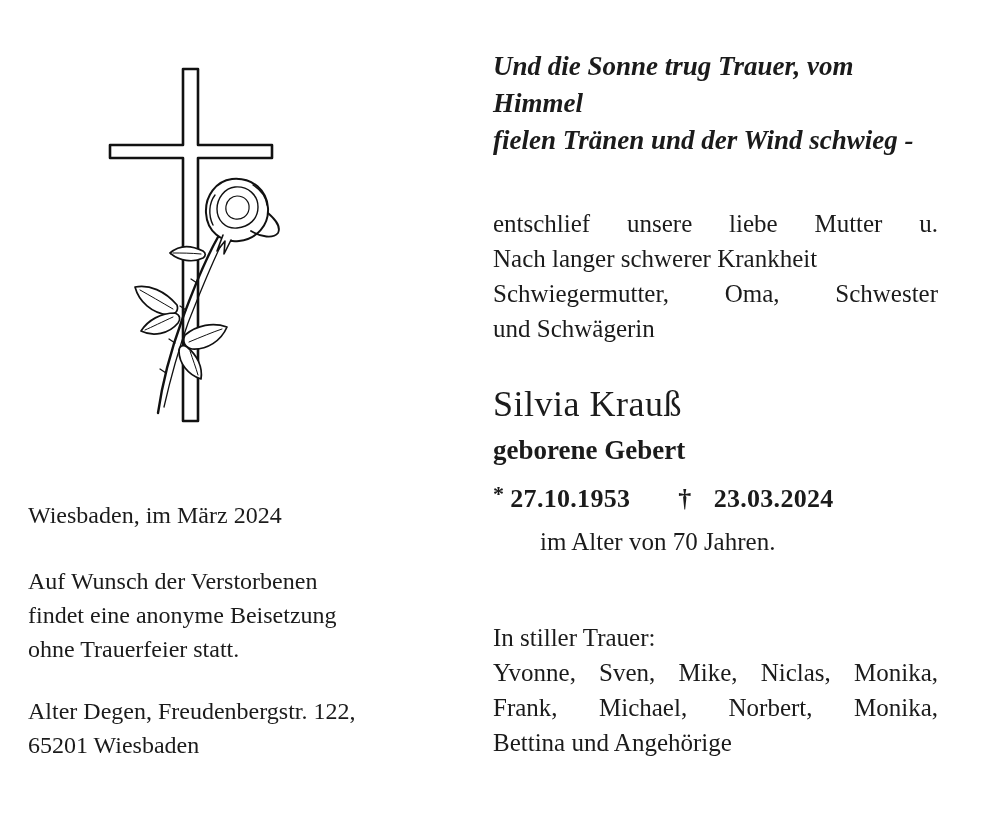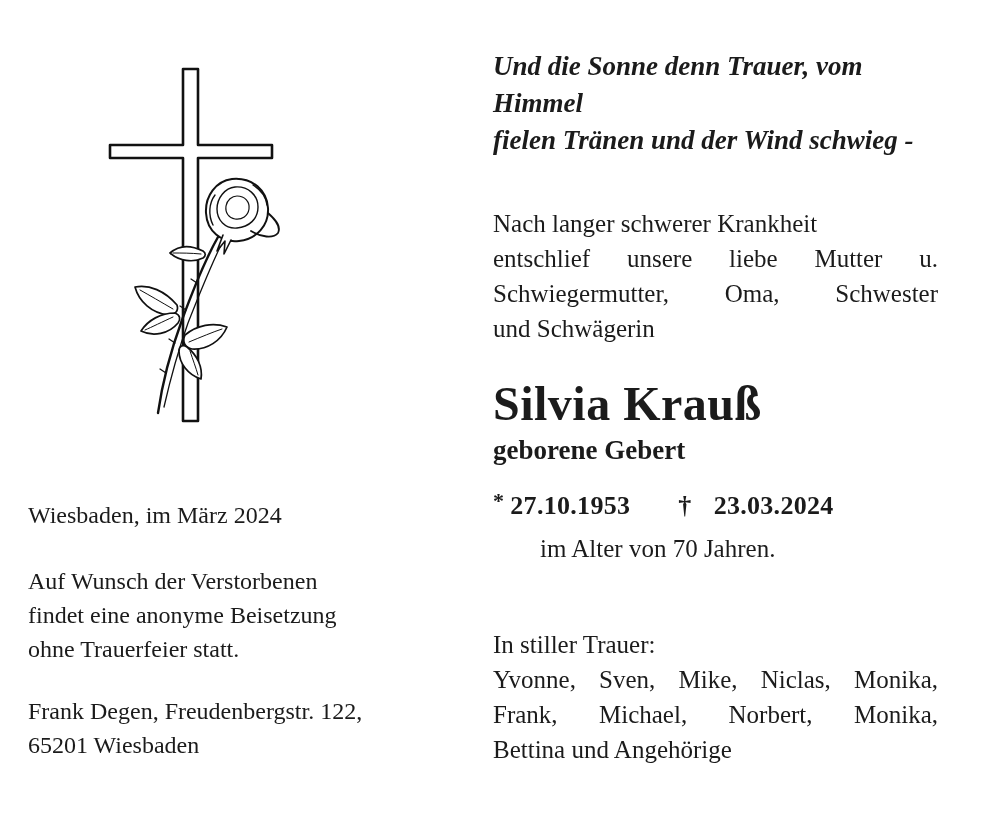--- a/index.html
+++ b/index.html
@@ -58,33 +58,33 @@
     font-size: 25px;
     line-height: 35px;
   }
   .line { display: block; }
   .line.j {
     text-align: justify;
     text-align-last: justify;
   }
   .deceased-name {
     margin: 33px 0 0 0;
-    font-size: 48px;
+    font-size: 36px;
     line-height: 50px;
-    font-weight: bold;
+    font-weight: normal;
     letter-spacing: 0.5px;
   }
   .maiden-name {
     margin: 6px 0 0 0;
     font-size: 27px;
     line-height: 30px;
     font-weight: bold;
   }
   .dates-row {
-    margin-top: 23px;
+    margin-top: 16px;
     font-size: 26px;
     font-weight: bold;
     letter-spacing: 0.3px;
   }
   .birth-symbol {
     vertical-align: 6px;
     font-size: 22px;
     margin-right: 6px;
   }
   .death-symbol {
@@ -150,35 +150,35 @@
   <div class="left-col">
     <p class="dateline">Wiesbaden, im März 2024</p>
 
     <div class="notice-block">
       <span class="line">Auf Wunsch der Verstorbenen</span>
       <span class="line">findet eine anonyme Beisetzung</span>
       <span class="line">ohne Trauerfeier statt.</span>
     </div>
 
     <div class="contact-block">
-      <span class="line">Frank Degen, Freudenbergstr. 122,</span>
+      <span class="line">Alter Degen, Freudenbergstr. 122,</span>
       <span class="line">65201 Wiesbaden</span>
     </div>
   </div>
 
   <div class="right-col">
 
     <p class="epigraph">
-      <span class="line">Und die Sonne denn Trauer, vom Himmel</span>
+      <span class="line">Und die Sonne trug Trauer, vom Himmel</span>
       <span class="line">fielen Tränen und der Wind schwieg -</span>
     </p>
 
     <div class="announcement">
+      <span class="line j">entschlief unsere liebe Mutter u.</span>
       <span class="line">Nach langer schwerer Krankheit</span>
-      <span class="line j">entschlief unsere liebe Mutter u.</span>
       <span class="line j">Schwiegermutter, Oma, Schwester</span>
       <span class="line">und Schwägerin</span>
     </div>
 
     <h1 class="deceased-name">Silvia Krauß</h1>
 
     <p class="maiden-name">geborene Gebert</p>
 
     <div class="dates-row">
       <span class="birth-symbol">*</span><span>27.10.1953</span><span class="death-symbol">†</span><span>23.03.2024</span>

